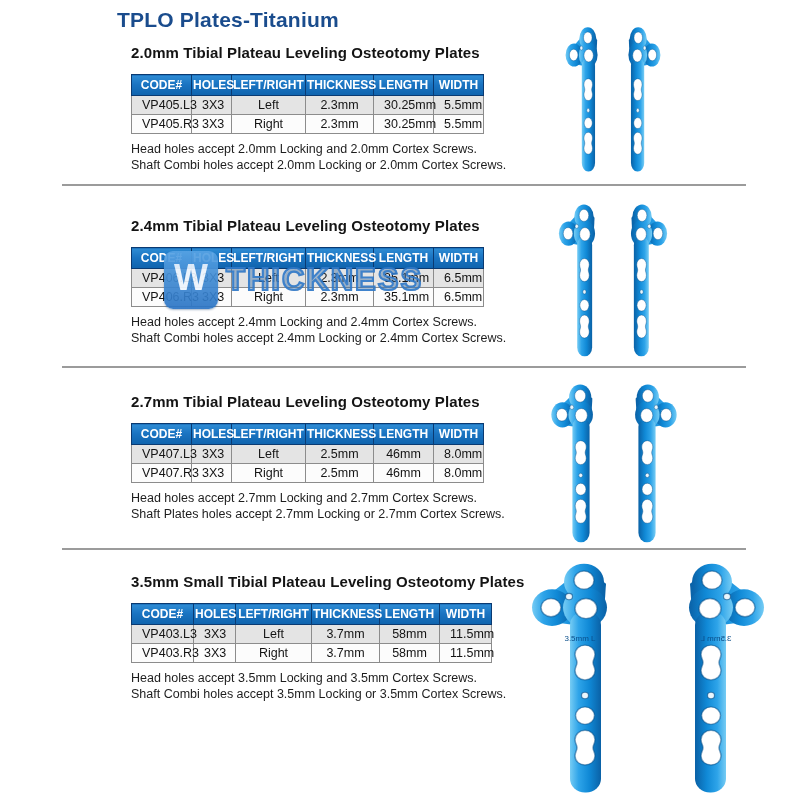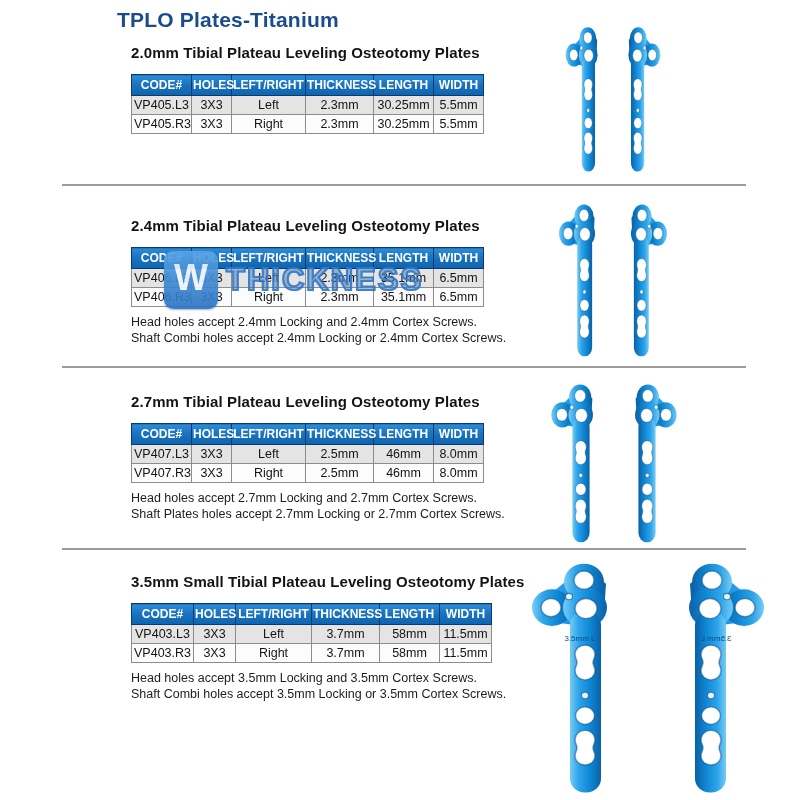--- a/index.html
+++ b/index.html
@@ -23,21 +23,21 @@
   }
   table.spec-table.wide { width: 360px; }
   table.spec-table th {
     background: linear-gradient(180deg, #2f8cd4 0%, #1a74c2 45%, #0f63ad 100%);
     color: #fff; font-size: 12px; font-weight: bold;
     padding: 3px 1px; border: 1px solid #0a3a72; text-align: center;
     white-space: nowrap;
   }
   table.spec-table td {
     font-size: 12.5px; color: #141414; text-align: center;
-    padding: 2px 2px; border: 1px solid #8c8c8c; white-space: nowrap;
+    padding: 2px 10px; border: 1px solid #8c8c8c; white-space: nowrap;
   }
   table.spec-table tbody tr:nth-child(odd)  { background: #e4e4e4; }
   table.spec-table tbody tr:nth-child(even) { background: #fcfcfc; }
 
   .notes { margin-top: 8px; }
   .note { font-size: 12.5px; line-height: 15.5px; color: #1d1d1d; }
 
   .divider { position: absolute; left: 62px; width: 684px; height: 0; border-top: 2px solid #9b9b9b; }
 
   .plate-pair { position: absolute; display: flex; }
@@ -131,20 +131,24 @@
           <tr>
             <td>VP405.R3</td>
             <td>3X3</td>
             <td>Right</td>
             <td>2.3mm</td>
             <td>30.25mm</td>
             <td>5.5mm</td>
           </tr>
         </tbody>
     </table>
+    <div class="notes">
+      <p class="note">Head holes accept 2.0mm Locking and 2.0mm Cortex Screws.</p>
+      <p class="note">Shaft Combi holes accept 2.0mm Locking or 2.0mm Cortex Screws.</p>
+    </div>
   </section>
 
   <div class="plate-pair" style="left:563px; top:25px; gap:6px">
     <svg class="plate left" width="47" height="150" viewBox="0 0 110 260" preserveAspectRatio="none">
         <use href="#plateShape"></use>
       </svg>
     <svg class="plate right" width="47" height="150" viewBox="0 0 110 260" preserveAspectRatio="none">
         <use href="#plateShape"></use>
       </svg>
   </div>

